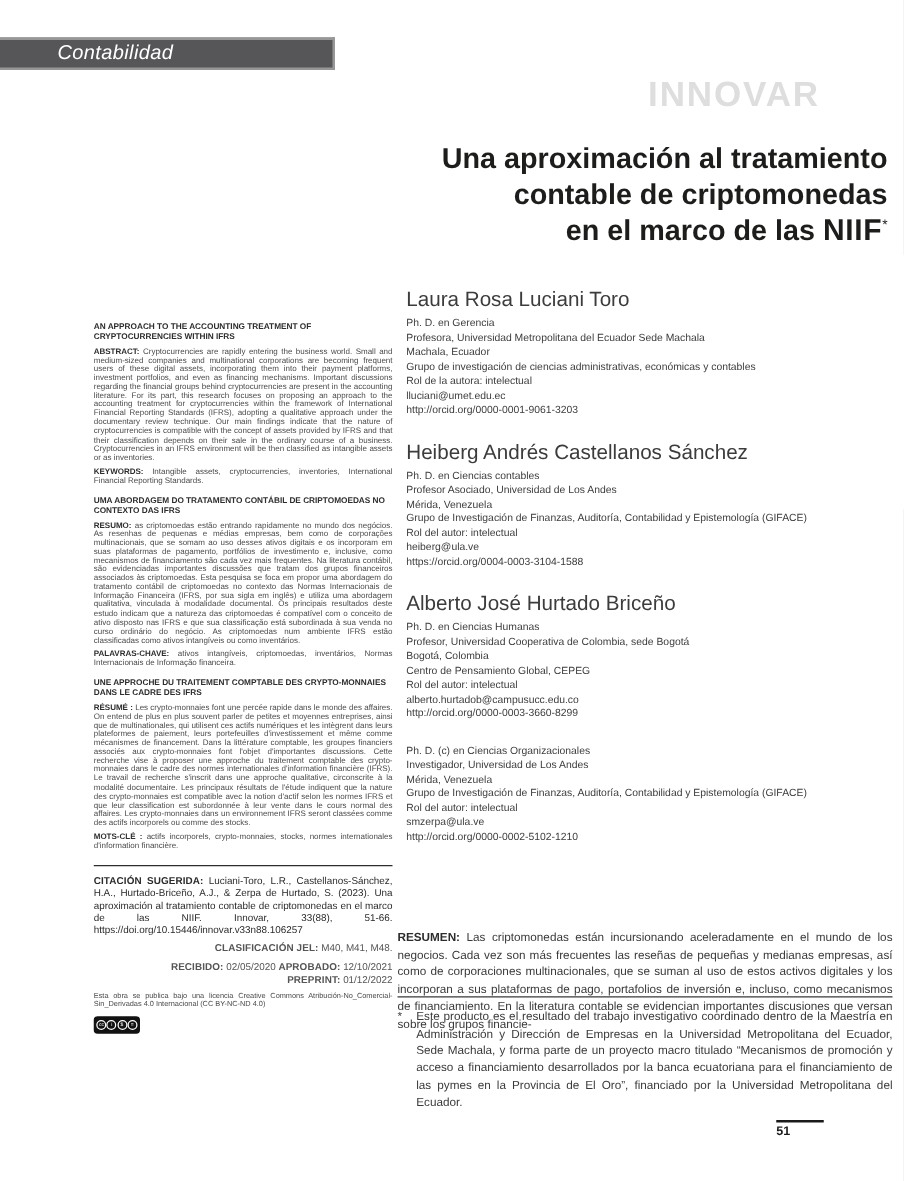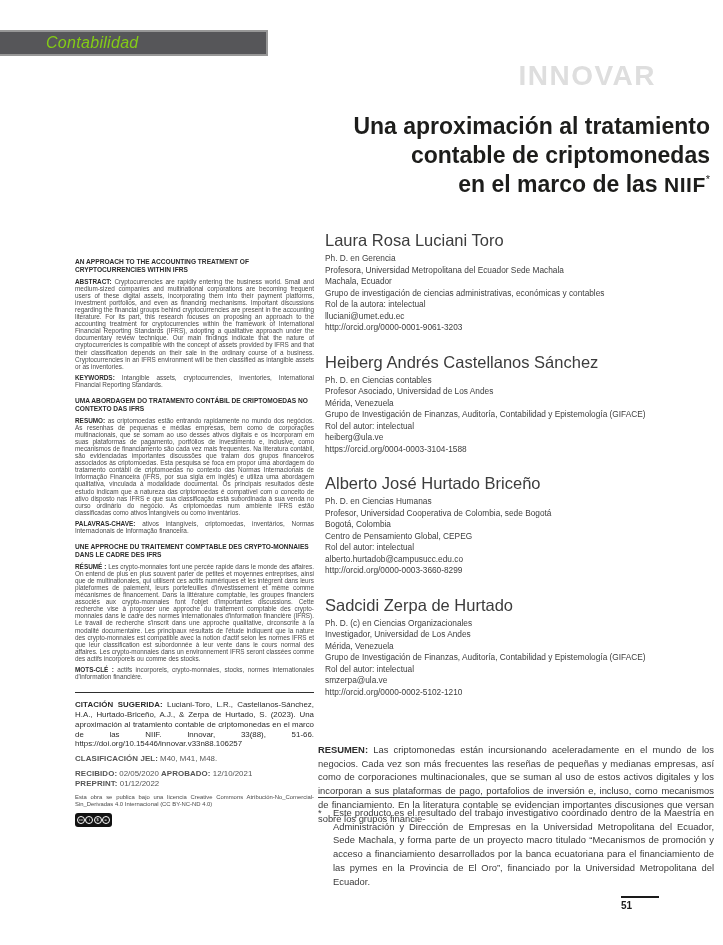--- a/index.html
+++ b/index.html
@@ -9,48 +9,48 @@
     background:#ffffff; overflow:hidden;
     font-family:"Liberation Sans", sans-serif; color:#2e2e2e;
   }
   
   .section-bar {
     position:absolute; top:30px; left:0; width:268px; height:26px;
     background:#565659; border:2px solid #979797; border-left:none;
   }
   .section-bar .label {
     display:block; padding-left:46px; line-height:22px;
-    color:#84cc16; font-style:italic; font-size:16px; letter-spacing:0.3px;
+    color:#ffffff; font-style:italic; font-size:16px; letter-spacing:0.3px;
   }
   .logo {
     position:absolute; top:60px; right:67px;
     font-size:28px; font-weight:700; letter-spacing:1.5px; color:#dedede;
   }
   
   .title {
     position:absolute; top:112px; right:13px; width:450px;
     text-align:right; font-size:23px; line-height:29px; font-weight:700; color:#1d1d1b;
   }
-  .title .acronym { font-size:21px; letter-spacing:0.5px; }
+  .title .acronym { font-size:24px; letter-spacing:0.5px; }
   .title .marker { font-size:11px; position:relative; top:-9px; font-weight:400; }
   
   .left-col { position:absolute; top:258px; left:75px; width:239px; color:#4a4a4a; }
   .lang-heading {
     font-weight:700; font-size:6.6px; line-height:7.8px; color:#2d2d2d;
     margin:8px 0 4px; text-align:left;
   }
   .left-col .first { margin-top:0; }
   .small-par { font-size:6.4px; line-height:7.1px; text-align:justify; margin-bottom:4px; }
   .small-par b { color:#2d2d2d; }
   .kw { margin-bottom:9px; }
   .citation-rule { border-top:1.2px solid #2e2e2e; margin:12px 0 7px; }
   .citation, .jel, .dates { font-size:7.9px; line-height:9.8px; color:#2b2b2b; margin-bottom:5px; }
   .citation { text-align:justify; }
   .citation b, .jel b, .dates b { letter-spacing:0.1px; }
-  .jel, .dates { color:#555; }
+  .jel, .dates { color:#555;text-align:right; }
   .license { font-size:5.9px; line-height:7px; color:#4a4a4a; margin-bottom:5px; text-align:justify; }
   .cc-badge {
     width:37px; height:14px; background:#121212; border-radius:3px;
     display:flex; align-items:center; justify-content:space-evenly; padding:0 2px;
   }
   .cc-circle {
     width:8px; height:8px; border:0.9px solid #ffffff; border-radius:50%;
     color:#ffffff; font-size:4px; line-height:6px; text-align:center; overflow:hidden;
   }
   
@@ -158,21 +158,20 @@
       <div class="author-details">Ph. D. en Ciencias Humanas
 Profesor, Universidad Cooperativa de Colombia, sede Bogotá
 Bogotá, Colombia
 Centro de Pensamiento Global, CEPEG
 Rol del autor: intelectual
 alberto.hurtadob@campusucc.edu.co
 http://orcid.org/0000-0003-3660-8299</div>
     </div>
 
     <div class="author-block">
-      <div class="author-name">Sadcidi Zerpa de Hurtado</div>
       <div class="author-details">Ph. D. (c) en Ciencias Organizacionales
 Investigador, Universidad de Los Andes
 Mérida, Venezuela
 Grupo de Investigación de Finanzas, Auditoría, Contabilidad y Epistemología (GIFACE)
 Rol del autor: intelectual
 smzerpa@ula.ve
 http://orcid.org/0000-0002-5102-1210</div>
     </div>
 
   </div>

